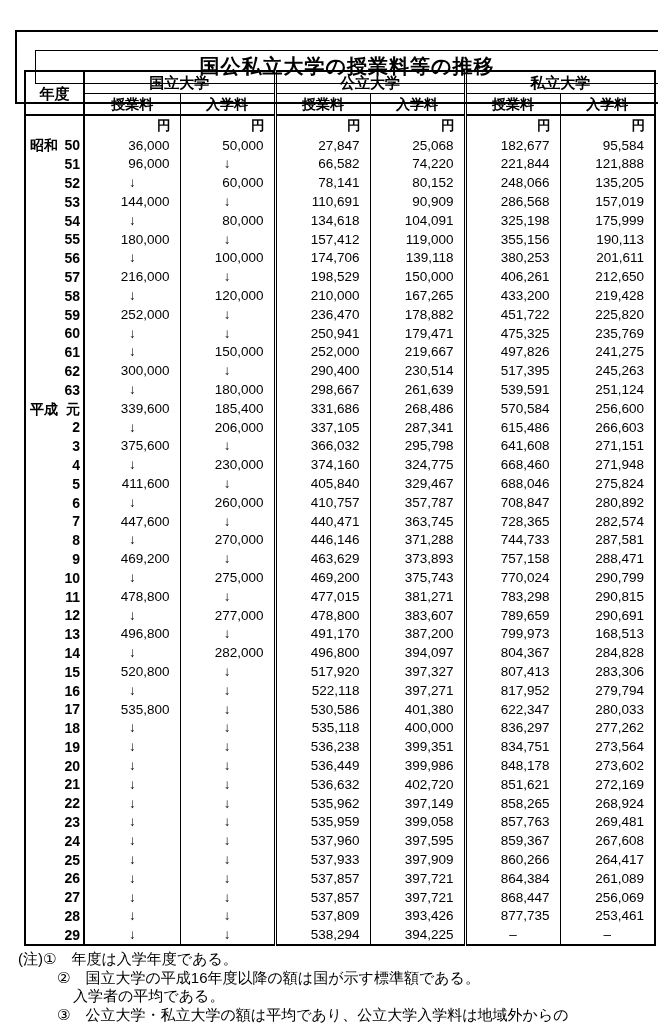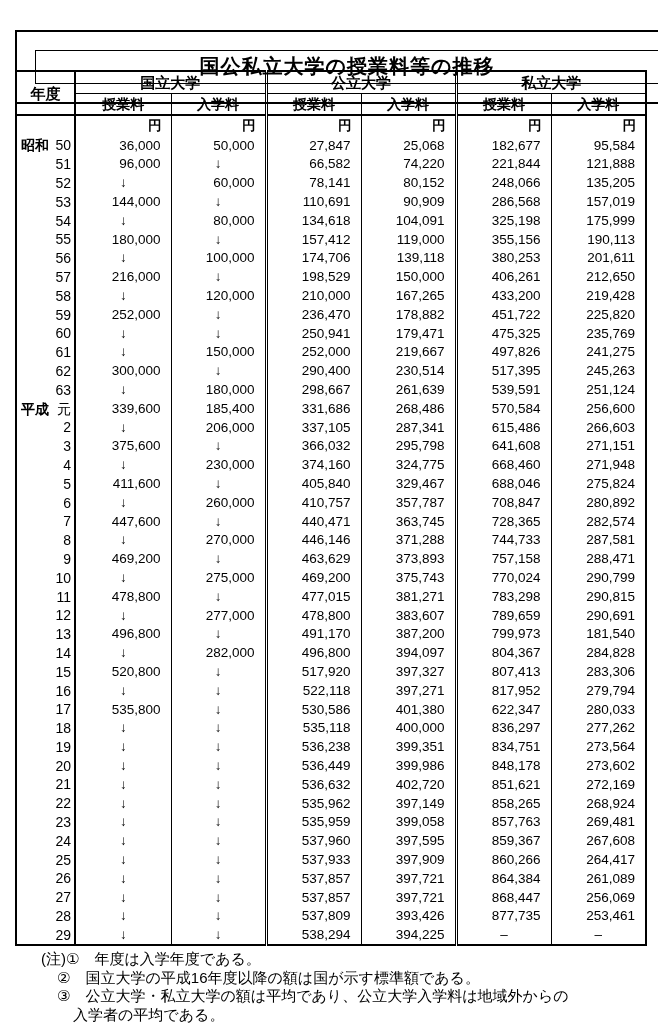--- a/index.html
+++ b/index.html
@@ -6,21 +6,21 @@
     font-family:"Liberation Sans","DejaVu Sans",sans-serif;}
   body{width:658px;height:1030px;position:relative;}
 
   
   .title-box{position:absolute;left:15px;top:30px;width:624px;
     border:2px solid #000;padding:18px;}
   .title-inner{border:1px solid #000;text-align:center;
     font-size:20px;font-weight:bold;padding:2px 0 3px;letter-spacing:1px;}
 
   
-  table.fees{position:absolute;left:15px;top:70px;border-collapse:collapse;
+  table.fees{position:absolute;left:24px;top:70px;border-collapse:collapse;
     table-layout:fixed;border:2px solid #000;width:630px;}
   col.c-year{width:59px;}
   col.c-val{width:95px;}
   col.c-val0{width:96px;}
 
   th,td{padding:0;margin:0;line-height:1;}
 
   thead th{font-size:15px;font-weight:bold;height:21px;}
   thead th.sub{font-size:14px;height:20px;}
   thead tr.r1 th.grp{border-bottom:1px solid #000;}
@@ -34,27 +34,27 @@
 
   tr.unit td{height:20px;font-size:13.5px;font-weight:bold;
     text-align:right;padding-right:9px;}
   tbody td{height:18.8px;font-size:13.5px;}
   td.num{text-align:right;padding-right:10px;font-weight:500;}
   td.num.sym{text-align:center;padding-right:0;}
   td.eray{font-weight:600;font-size:14px;}
   .ey{display:flex;justify-content:space-between;align-items:flex-start;
     padding:0 3px 0 4px;}
   .ey .era{font-weight:600;}
-  .ey .yr{font-weight:400;}
+  .ey .yr{font-weight:700;}
 
   
   .notes{position:absolute;left:15px;top:950px;width:630px;
     font-size:15px;line-height:18.5px;font-weight:500;}
   .note-line{white-space:pre;}
-  .indent-0{padding-left:3px;margin-left:23px;}
+  .indent-0{padding-left:3px;}
   .indent-1{padding-left:42px;}
   .indent-2{padding-left:58px;}
 </style>
 </head>
 <body>
 
 <div class="title-box">
   <div class="title-inner">国公私立大学の授業料等の推移</div>
 </div>
 
@@ -490,21 +490,21 @@
       <span class="ey">
         <span class="era"></span>
         <span class="yr">13</span>
       </span>
     </td>
     <td class="num b-thick">496,800</td>
     <td class="num b-thin sym">↓</td>
     <td class="num b-double">491,170</td>
     <td class="num b-thin">387,200</td>
     <td class="num b-double">799,973</td>
-    <td class="num b-thin">181,540</td>
+    <td class="num b-thin">168,513</td>
   </tr>
 
   <tr class="data-row">
     <td class="eray">
       <span class="ey">
         <span class="era"></span>
         <span class="yr">14</span>
       </span>
     </td>
     <td class="num b-thick sym">↓</td>
@@ -740,16 +740,16 @@
     <td class="num b-thin sym">–</td>
   </tr>
 </tbody>
 </table>
 
 <div class="notes">
   <div class="note-line indent-0">(注)①　年度は入学年度である。</div>
 
   <div class="note-line indent-1">②　国立大学の平成16年度以降の額は国が示す標準額である。</div>
 
+  <div class="note-line indent-2">入学者の平均である。</div>
+
   <div class="note-line indent-1">③　公立大学・私立大学の額は平均であり、公立大学入学料は地域外からの</div>
-
-  <div class="note-line indent-2">入学者の平均である。</div>
 </div>
 
 </body></html>

